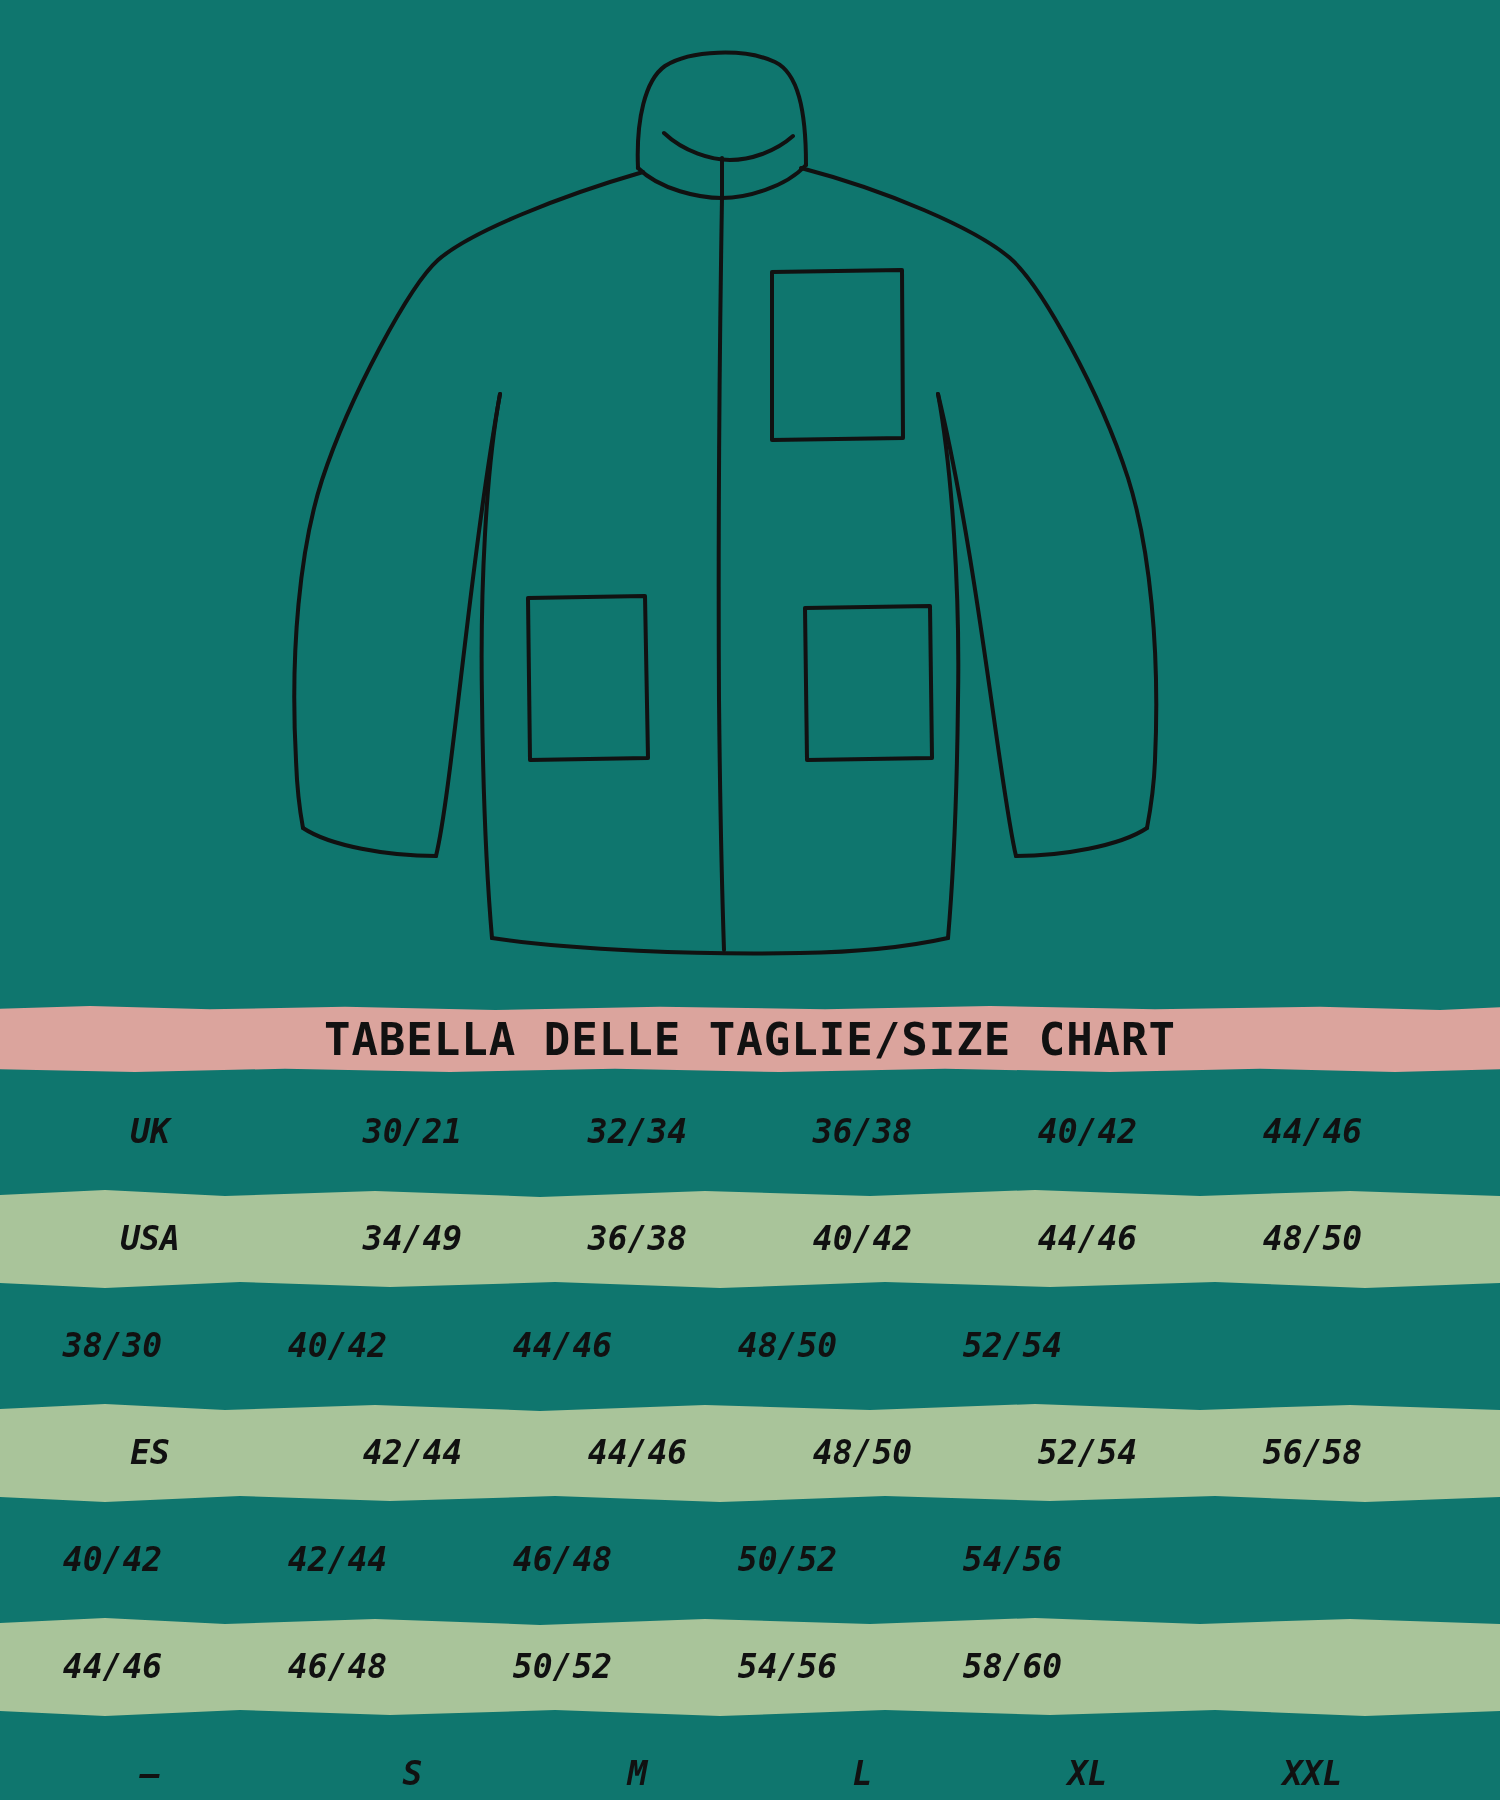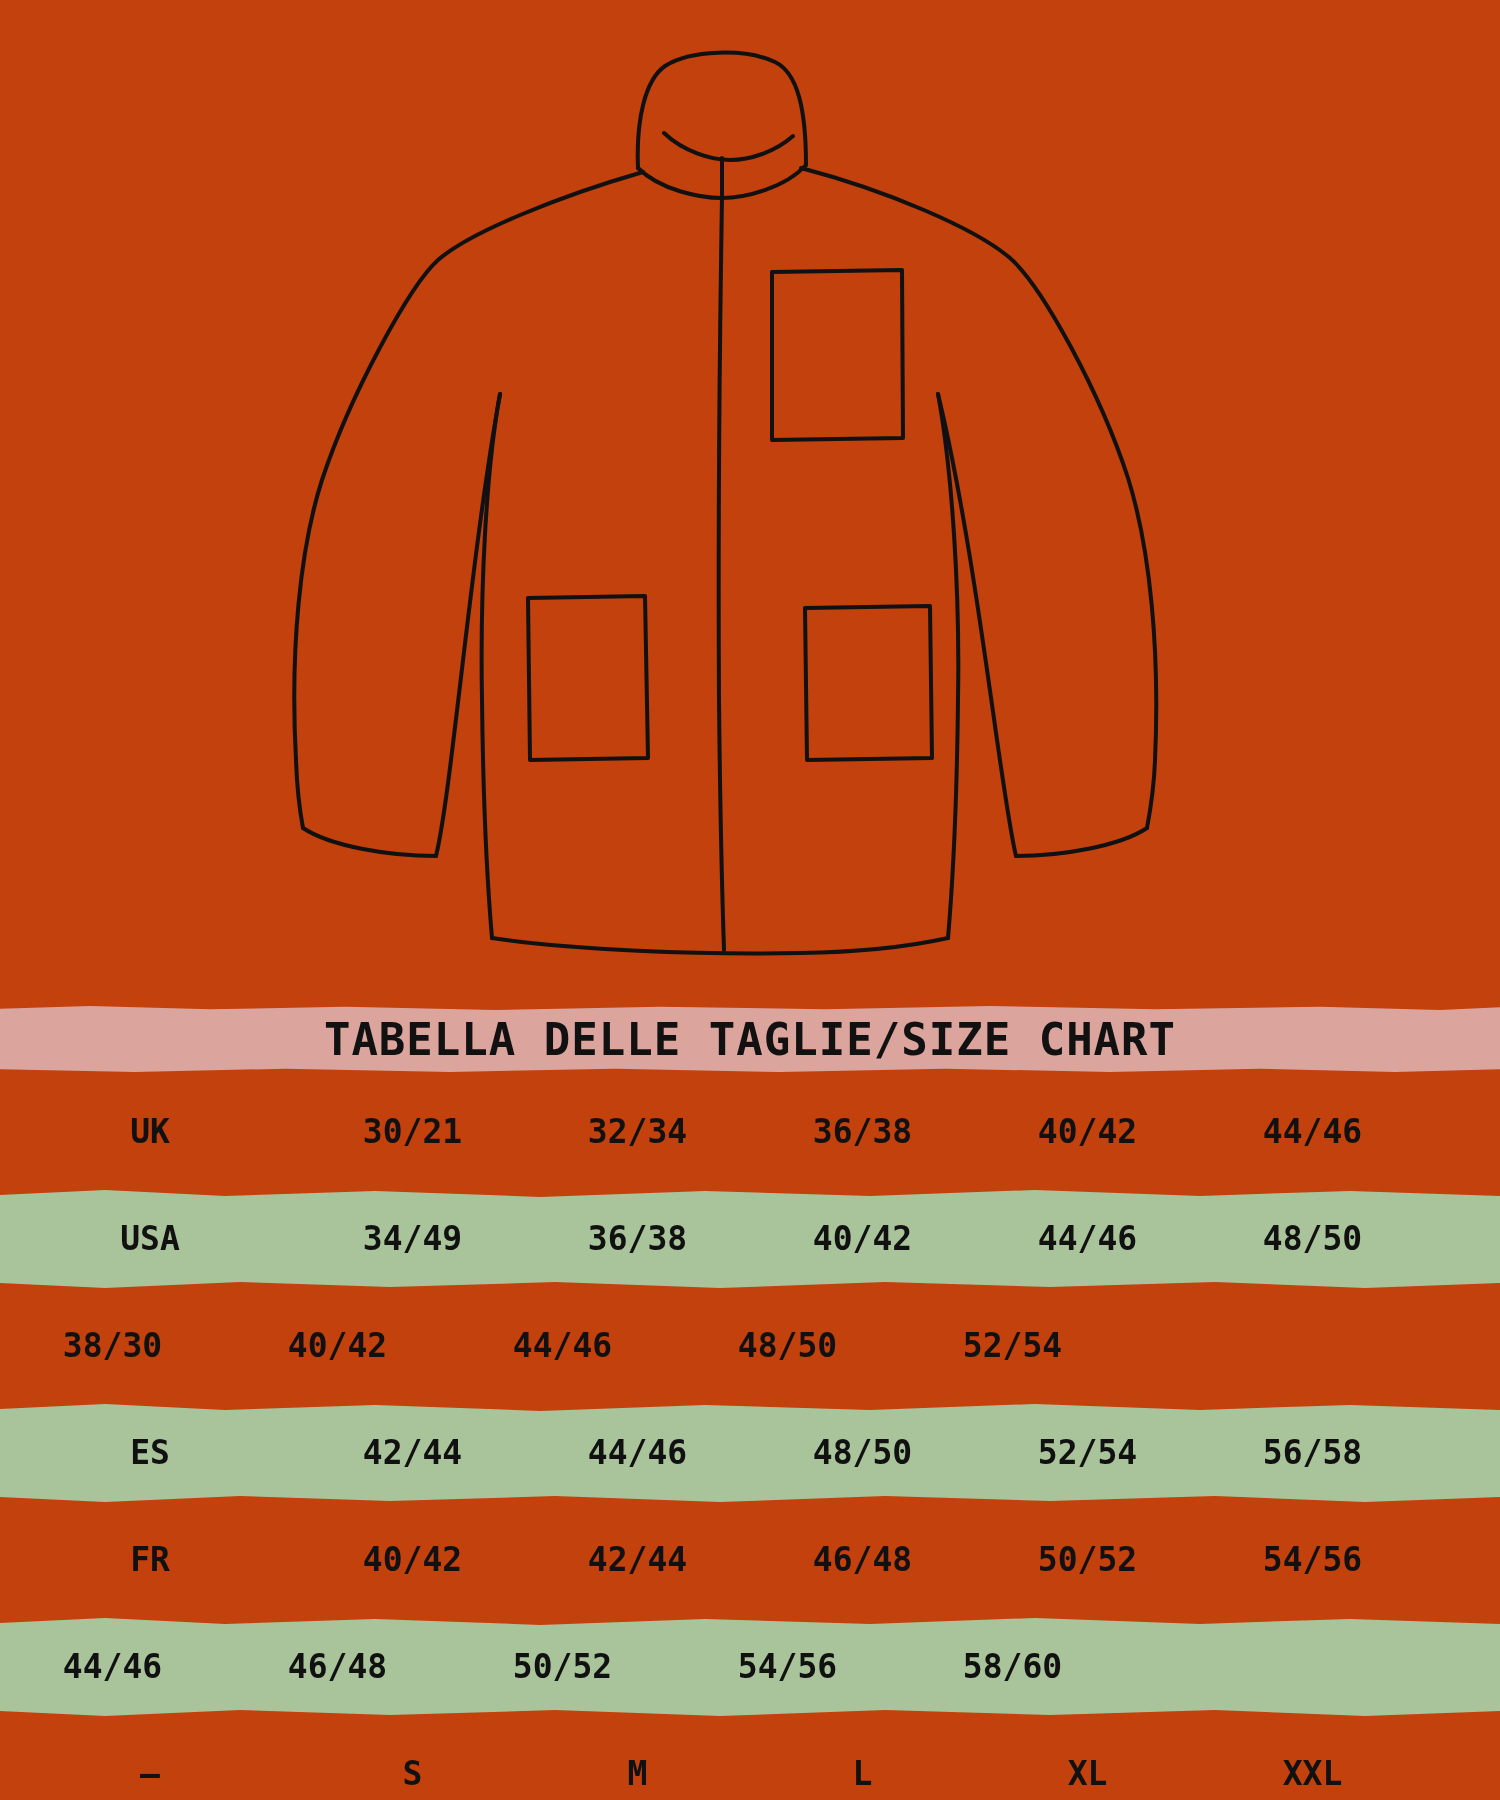--- a/index.html
+++ b/index.html
@@ -11,21 +11,21 @@
     width: 1500px;
     height: 1800px;
     font-family: "DejaVu Sans Mono", monospace;
     position: relative;
     overflow: hidden;
   }
   .page {
     width: 1500px;
     height: 1800px;
     position: relative;
-    background: #c2410c;
+    background: #0f766e;
   }
 
   
   .illustration {
     position: absolute;
     left: 0;
     top: 0;
     width: 1500px;
     height: 1000px;
   }
@@ -115,20 +115,21 @@
     height: 107px;
     display: flex;
     align-items: center;
   }
   .cell {
     font-size: 33px;
     font-weight: bold;
     color: #111111;
     text-align: center;
     white-space: nowrap;
+    font-style: italic;
   }
   .cell.label {
     width: 300px;
     text-align: center;
   }
   .cell.val {
     width: 225px;
   }
   .row.footer .cell { font-weight: bold; }
 </style>
@@ -225,21 +226,20 @@
           <div class="cell val">44/46</div>
           <div class="cell val">48/50</div>
           <div class="cell val">52/54</div>
           <div class="cell val">56/58</div>
         </div>
       </div>
 
       <div class="row plain">
 
         <div class="cells">
-          <div class="cell label">FR</div>
           <div class="cell val">40/42</div>
           <div class="cell val">42/44</div>
           <div class="cell val">46/48</div>
           <div class="cell val">50/52</div>
           <div class="cell val">54/56</div>
         </div>
       </div>
 
       <div class="row">
         <div class="row-bg"></div>

